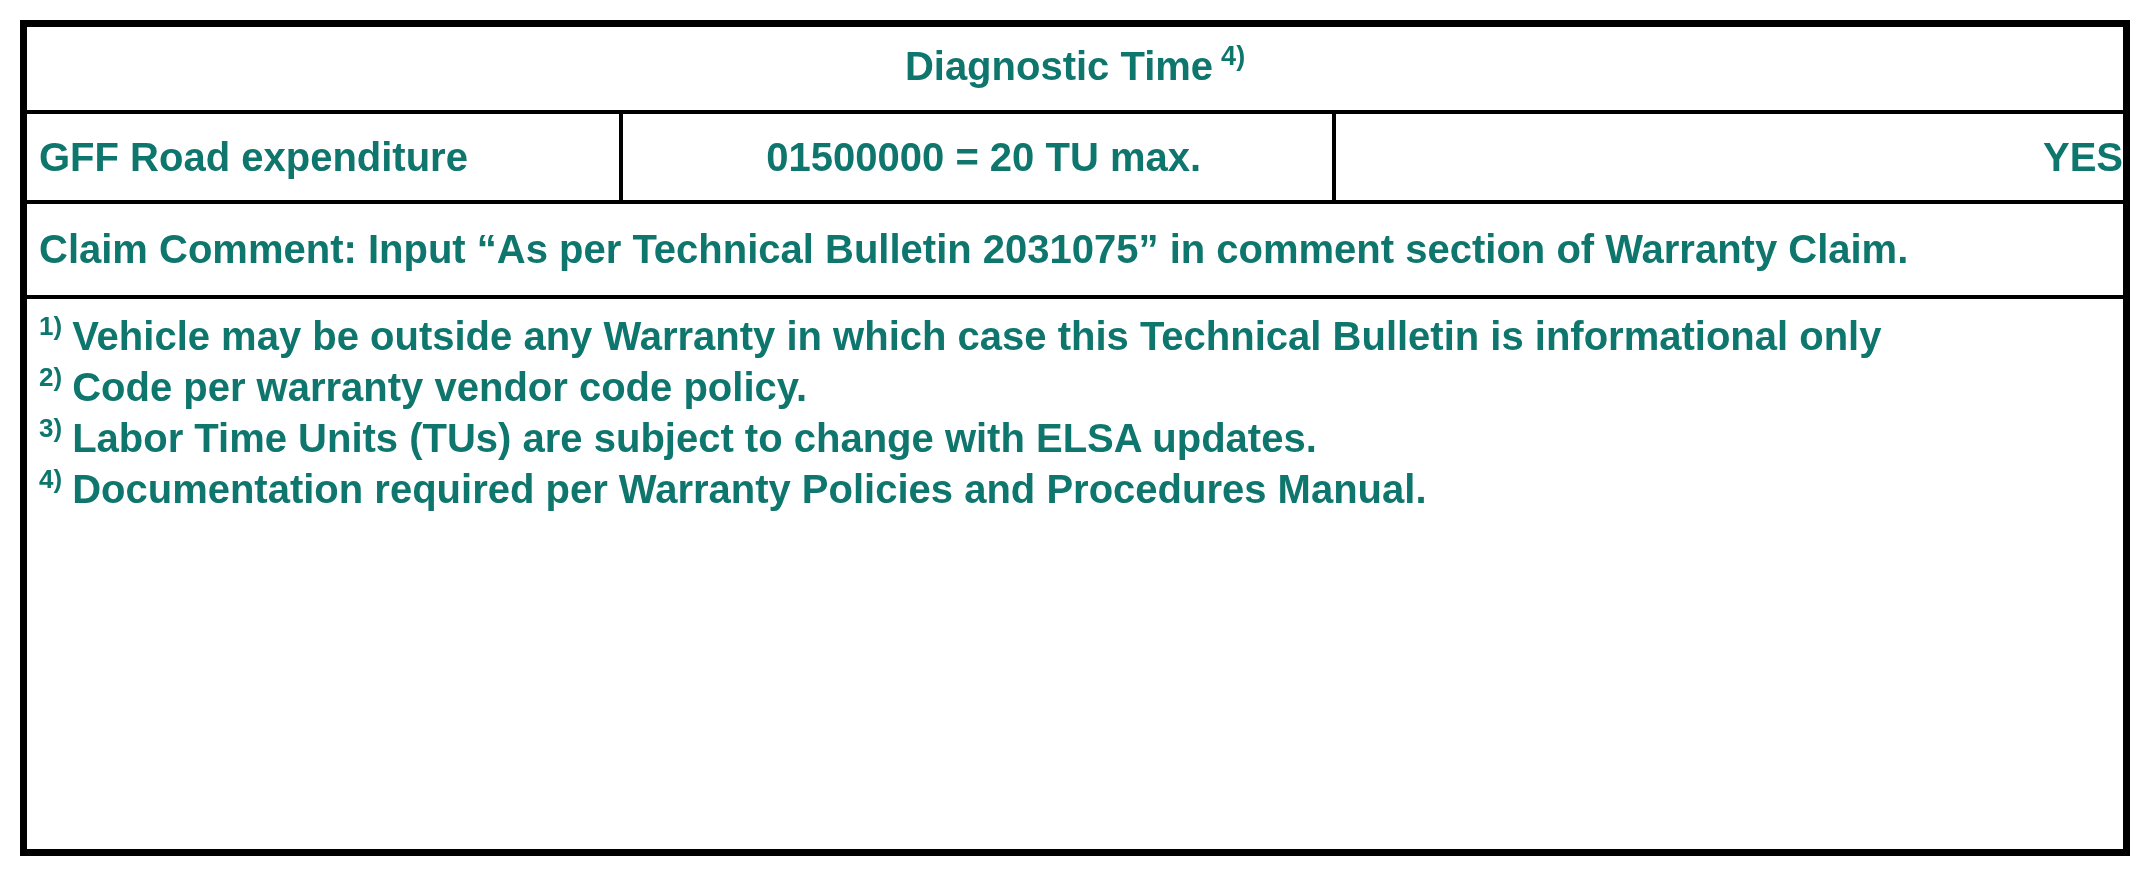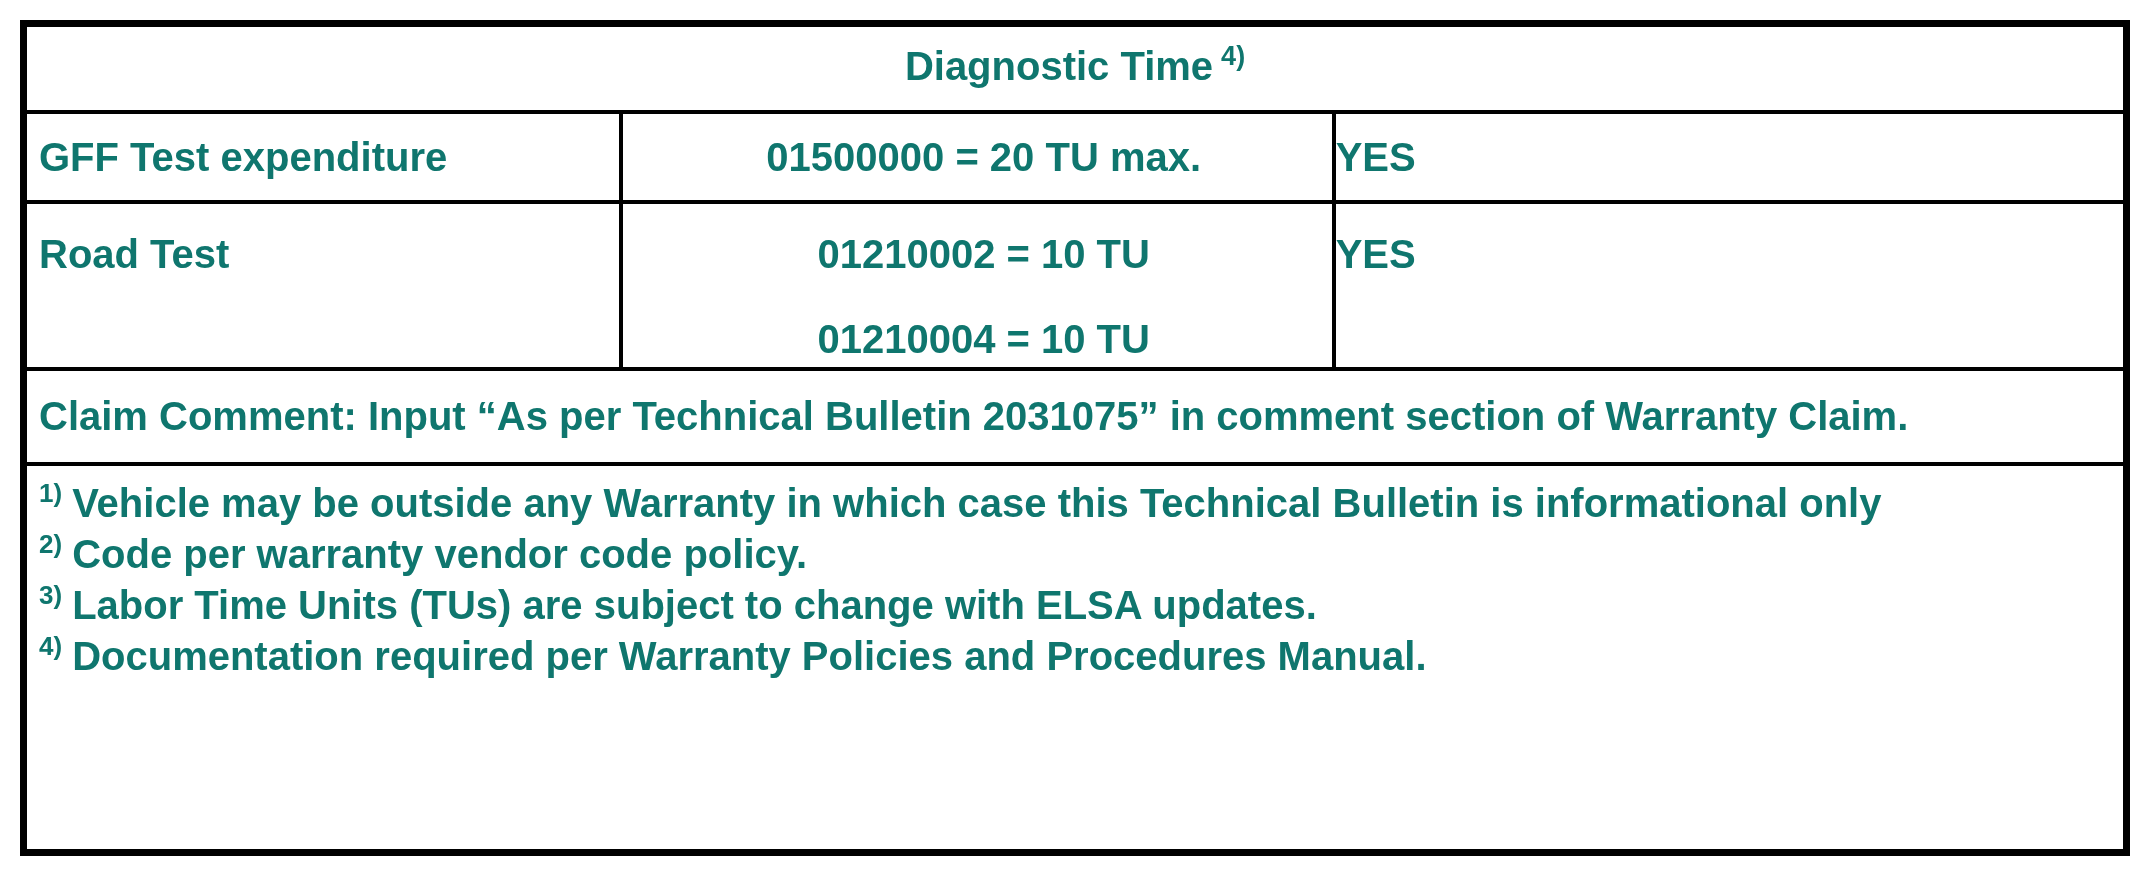--- a/index.html
+++ b/index.html
@@ -55,21 +55,21 @@
   .title-sup {
     font-size: 27px;
     position: relative;
     top: -15px;
     margin-left: 8px;
   }
 
   tr.body-row td { vertical-align: middle; }
   td.label-cell { padding-left: 12px; text-align: left; }
   td.code-cell  { padding-left: 13px; text-align: center; }
-  td.applies-cell { text-align: left; }
+  td.applies-cell { text-align: right; }
 
   tr.row-road td {
     vertical-align: top;
     padding-top: 26px;
   }
   .code-line2 { margin-top: 37px; }
 
   tr.claim-row td {
     vertical-align: middle;
     padding-left: 12px;
@@ -105,42 +105,30 @@
 
     <tbody>
         <tr class="header-row">
       <td colspan="3">
         <span>Diagnostic Time</span><span class="title-sup">4)</span>
       </td>
     </tr>
 
     <tr class="body-row row-gff">
       <td class="label-cell">
-        <span>GFF Test expenditure</span>
+        <span>GFF Road expenditure</span>
       </td>
       <td class="code-cell">
         <span>01500000 = 20 TU max.</span>
       </td>
       <td class="applies-cell">
         <span>YES</span>
       </td>
     </tr>
 
-    <tr class="body-row row-road">
-      <td class="label-cell">
-        <span>Road Test</span>
-      </td>
-      <td class="code-cell">
-        <div>01210002 = 10 TU</div>
-        <div class="code-line2">01210004 = 10 TU</div>
-      </td>
-      <td class="applies-cell">
-        <span>YES</span>
-      </td>
-    </tr>
 
 
     <tr class="claim-row">
       <td colspan="3">
         <span>Claim Comment: Input “As per Technical Bulletin 2031075” in comment section of Warranty Claim.</span>
       </td>
     </tr>
 
     <tr class="footnote-row">
       <td colspan="3">

